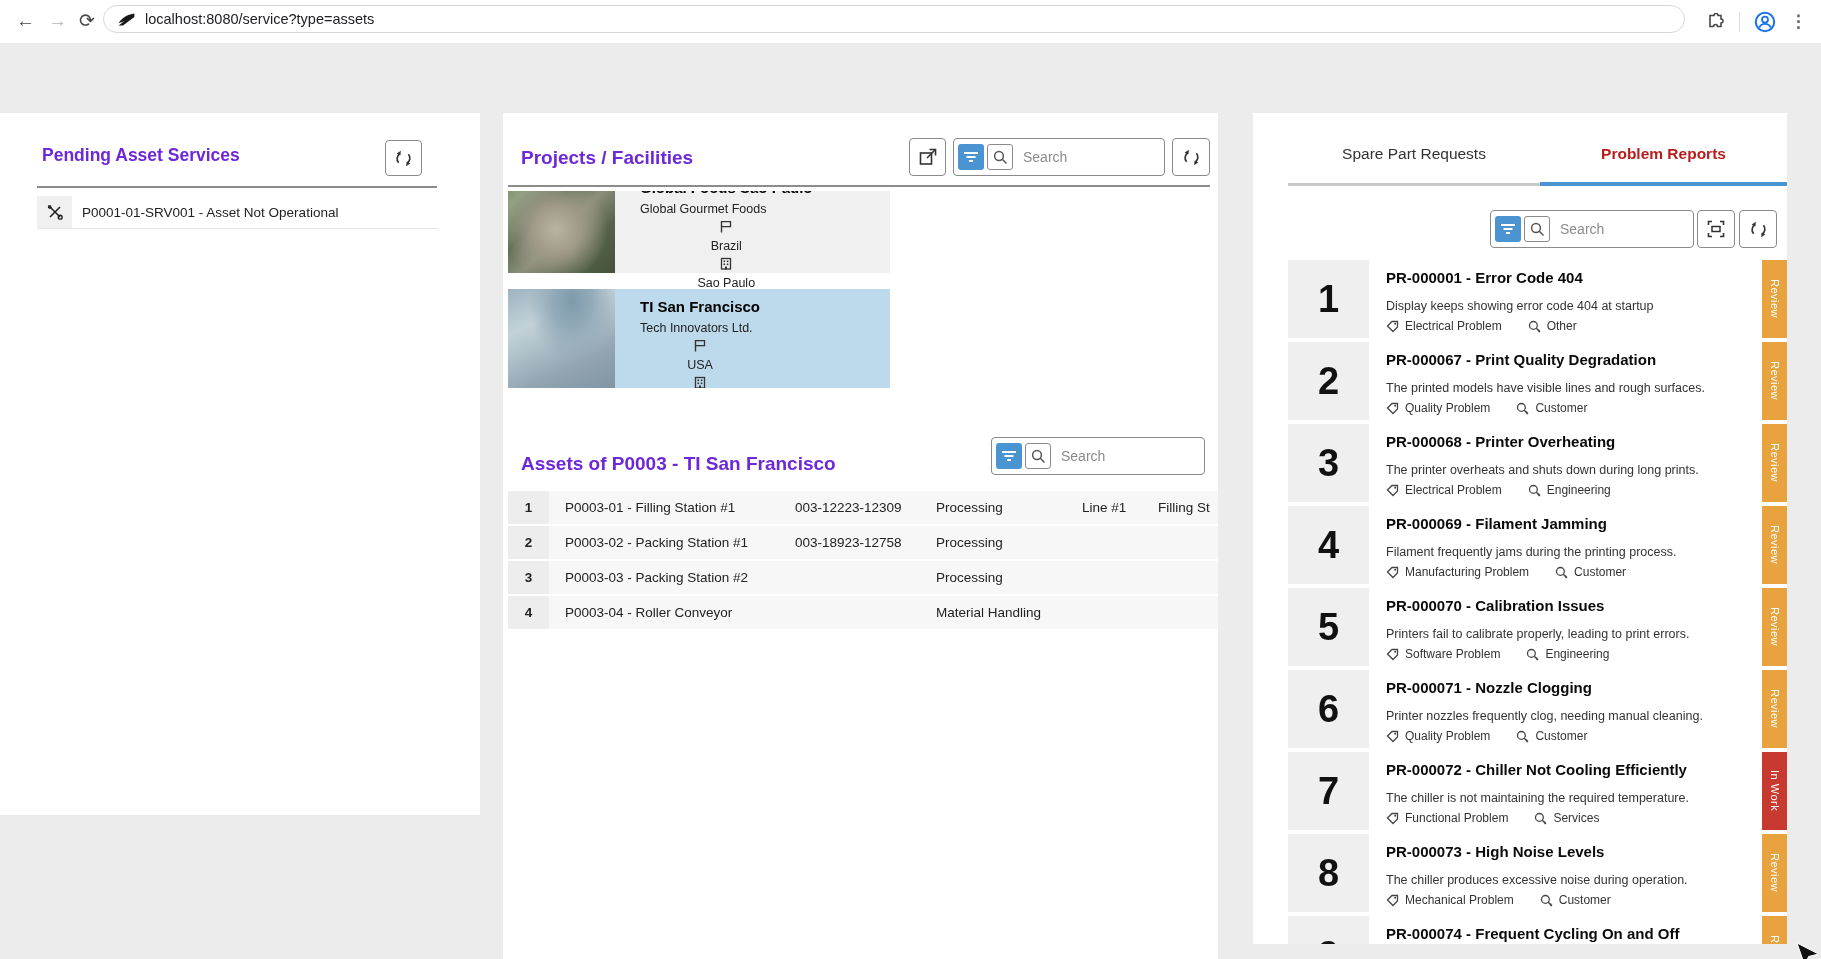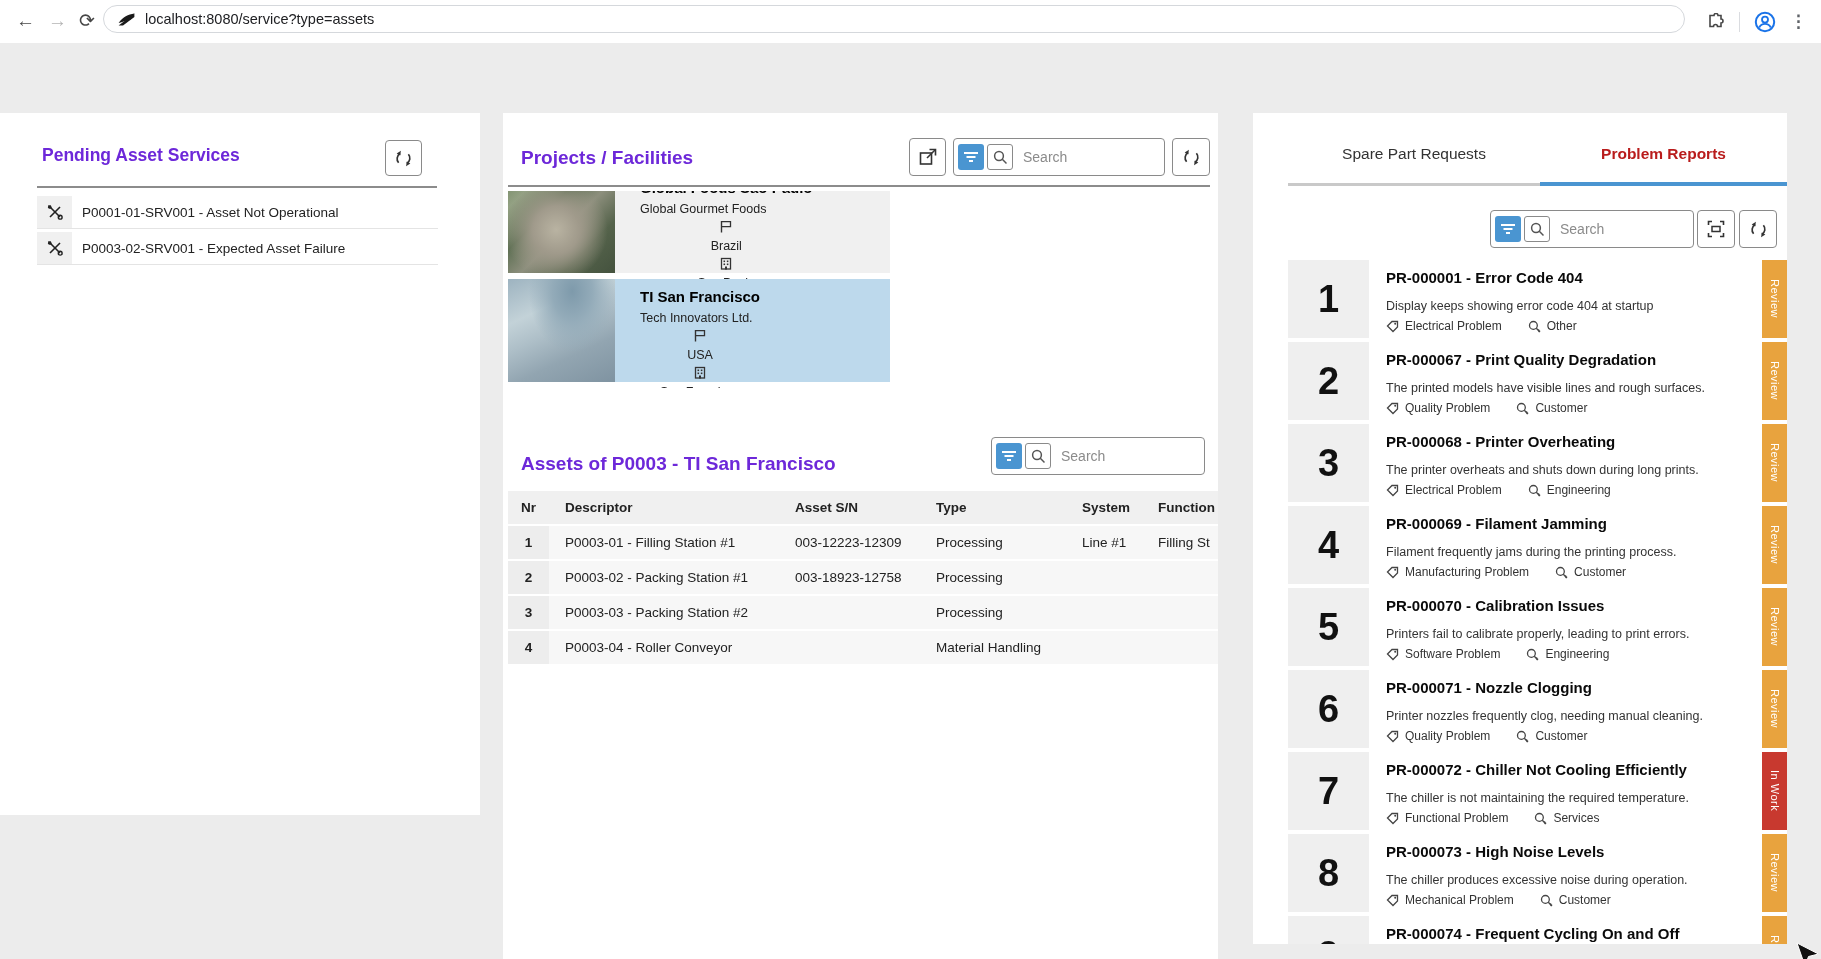--- a/index.html
+++ b/index.html
@@ -53,21 +53,21 @@
   .svc-item{display:flex;height:32px;background:#fff;border-bottom:1px solid #e4e4e4;}
   .svc-icon-cell{width:35px;height:32px;background:#f0f0f0;display:flex;align-items:center;justify-content:center;flex:none;}
   .svc-label{display:flex;align-items:center;padding-left:10px;font-size:13.5px;color:#222;}
   
   #projects-title{position:absolute;left:18px;top:34px;font-size:19px;}
   #open-ext-btn{left:406px;top:25px;width:37px;height:38px;}
   #projects-search{left:450px;top:25px;width:212px;height:38px;}
   #projects-refresh{left:669px;top:25px;width:38px;height:38px;}
   #projects-divider{left:5px;top:72px;width:702px;}
   #facility-list{position:absolute;left:5px;top:78px;width:382px;height:197px;overflow:hidden;
-                 display:flex;flex-direction:column;gap:6px;}
+                 display:flex;flex-direction:column;gap:16px;}
   .fac-card{display:flex;flex:none;height:103px;background:#f0f0f0;}
   .fac-card.selected{background:#bdd9ec;}
   .fac-img{width:107px;height:100%;flex:none;}
   .fac-img.img-industrial{background:
       radial-gradient(ellipse at 45% 58%,#b9b3a2 0%,#a09a8b 28%,rgba(120,124,100,0) 62%),
       linear-gradient(135deg,#6f855f 0%,#93a183 18%,#5f7054 38%,#8d8f7d 55%,#55634b 75%,#44523e 100%);}
   .fac-img.img-city{background:
       radial-gradient(ellipse at 60% 12%,#7e9aab 0%,#93abb9 22%,rgba(160,180,190,0) 48%),
       linear-gradient(155deg,#9db3c0 0%,#c3d2d8 30%,#aebfc8 48%,#92a5b1 70%,#7f93a1 100%);}
   .fac-body{padding:9px 0 0 25px;}
@@ -152,31 +152,20 @@
           <div class="svc-icon-cell">
             <svg width="16" height="16" viewBox="0 0 16 16">
               <path d="M3 13 L13 3" stroke="#222" stroke-width="1.6"></path>
               <path d="M3 3 L13 13" stroke="#222" stroke-width="1.6"></path>
               <path d="M1.2 1.2 h2.6 l1 2.2 -1.7 1.7 -2.2-1z" fill="#222"></path>
               <circle cx="13.2" cy="13.2" r="1.9" fill="none" stroke="#222" stroke-width="1.4"></circle>
             </svg>
           </div>
           <div class="svc-label">P0001-01-SRV001 - Asset Not Operational</div>
         </div>
-        <div class="svc-item">
-          <div class="svc-icon-cell">
-            <svg width="16" height="16" viewBox="0 0 16 16">
-              <path d="M3 13 L13 3" stroke="#222" stroke-width="1.6"></path>
-              <path d="M3 3 L13 13" stroke="#222" stroke-width="1.6"></path>
-              <path d="M1.2 1.2 h2.6 l1 2.2 -1.7 1.7 -2.2-1z" fill="#222"></path>
-              <circle cx="13.2" cy="13.2" r="1.9" fill="none" stroke="#222" stroke-width="1.4"></circle>
-            </svg>
-          </div>
-          <div class="svc-label">P0003-02-SRV001 - Expected Asset Failure</div>
-        </div>
       </div>
   </div>
 
   <div class="panel" id="middle-panel">
     <div class="section-title" id="projects-title">Projects / Facilities</div>
     <div class="sq-btn" id="open-ext-btn">
       <svg width="18" height="18" viewBox="0 0 18 18">
           <rect x="1.5" y="5" width="11" height="11" fill="none" stroke="#333" stroke-width="1.6"></rect>
           <path d="M8 10 L16 2" stroke="#333" stroke-width="1.6"></path>
           <path d="M10.5 1.5 H16.5 V7.5" fill="none" stroke="#333" stroke-width="1.6"></path>
@@ -271,28 +260,20 @@
       </div>
       <div class="mag-btn">
         <svg width="15" height="15" viewBox="0 0 15 15">
             <circle cx="6" cy="6" r="4.4" fill="none" stroke="#555" stroke-width="1.5"></circle>
             <path d="M9.3 9.3 L13.5 13.5" stroke="#555" stroke-width="1.5"></path>
           </svg>
       </div>
       <input class="search-input" placeholder="Search" style="">
     </div>
     <div id="asset-table">
-        <div class="tbl-row head">
-          <div class="cell nr" style="width: 41px;">Nr</div>
-          <div class="cell" style="width: 230px;">Descriptor</div>
-          <div class="cell" style="width: 141px;">Asset S/N</div>
-          <div class="cell" style="width: 146px;">Type</div>
-          <div class="cell" style="width: 76px;">System</div>
-          <div class="cell" style="width: 120px;">Function</div>
-        </div>
         <div class="tbl-row">
           <div class="cell nr" style="width: 41px;">1</div>
           <div class="cell" style="width: 230px;">P0003-01 - Filling Station #1</div>
           <div class="cell" style="width: 141px;">003-12223-12309</div>
           <div class="cell" style="width: 146px;">Processing</div>
           <div class="cell" style="width: 76px;">Line #1</div>
           <div class="cell" style="width: 120px;">Filling St</div>
         </div>
         <div class="tbl-row">
           <div class="cell nr" style="width: 41px;">2</div>

